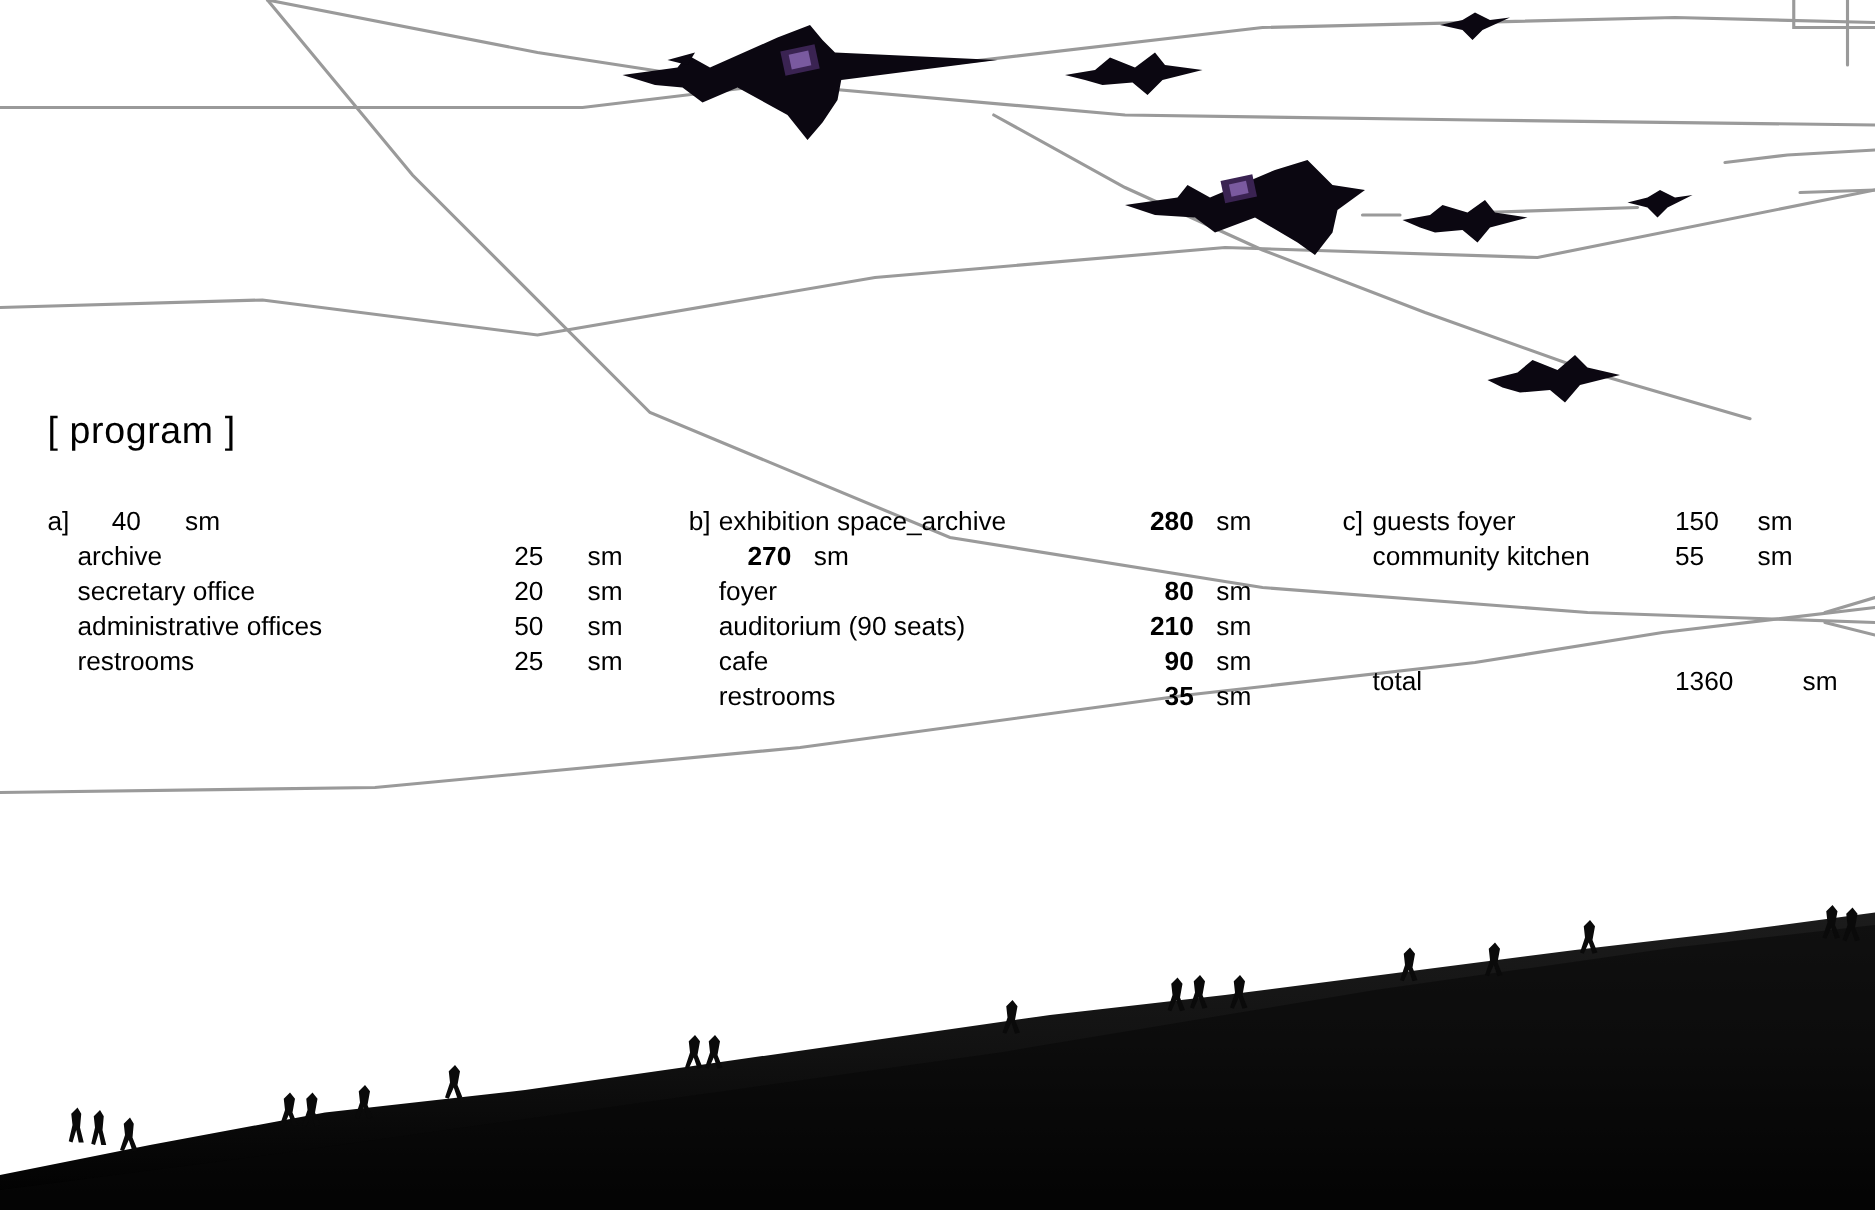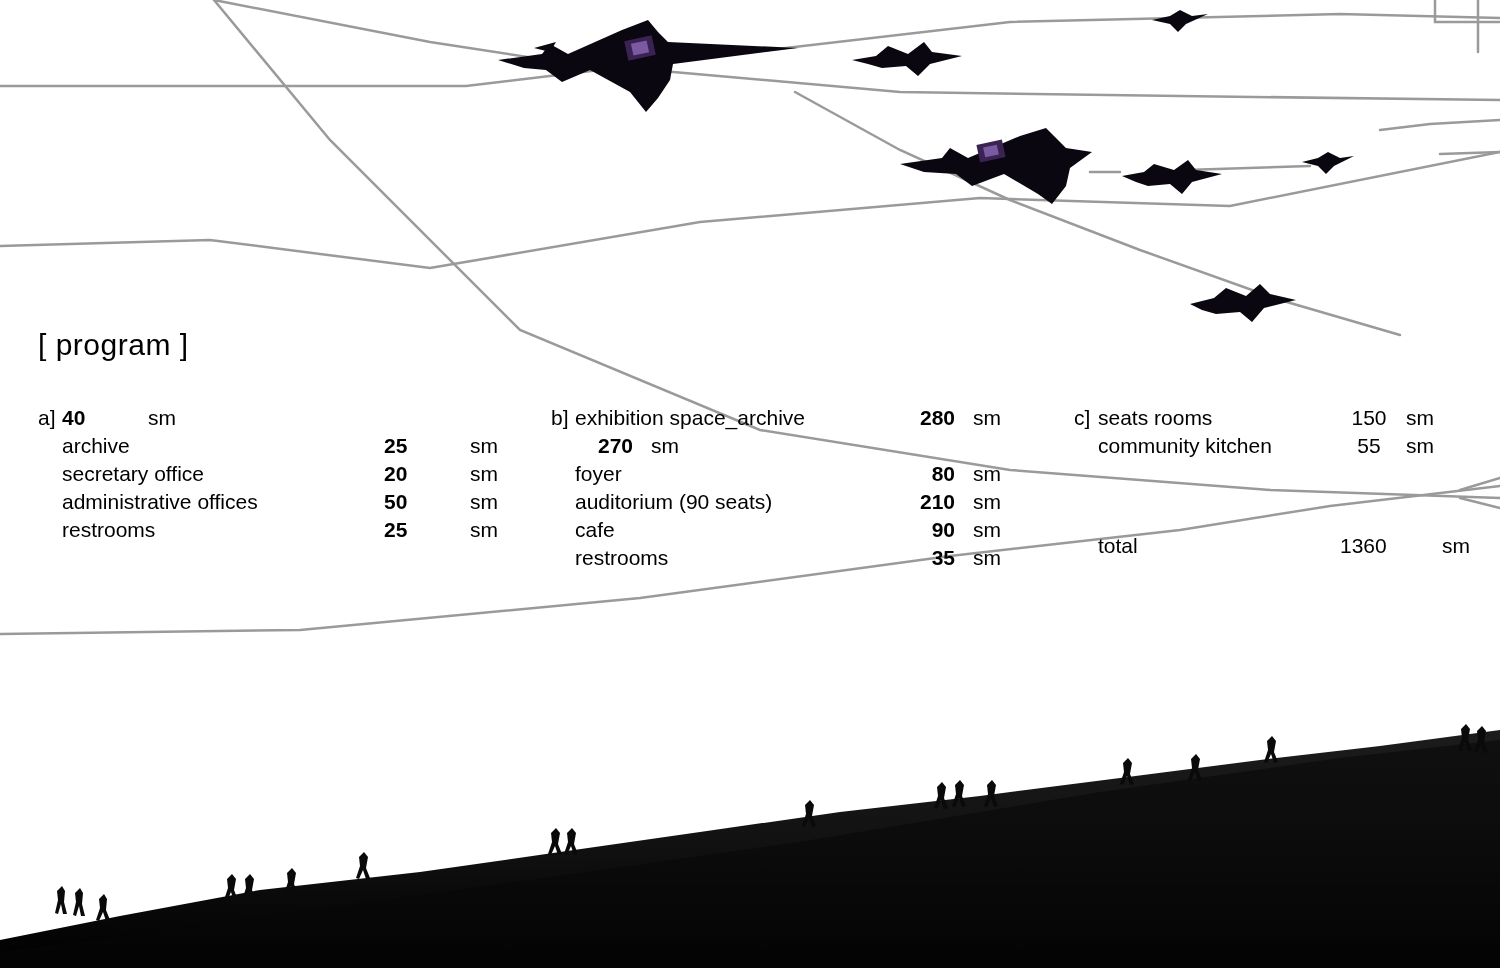--- a/index.html
+++ b/index.html
@@ -56,29 +56,29 @@
     align-items: baseline;
     white-space: nowrap;
   }
   .marker {
     width: 24px;
     flex: 0 0 24px;
   }
   .marker.blank { visibility: hidden; }
 
   .col-a .label { width: 322px; flex: 0 0 322px; }
-  .col-a .value { width: 78px;  flex: 0 0 78px; text-align: left; font-weight: bold; }
+  .col-a .value { width: 78px;  flex: 0 0 78px; text-align: center; }
   .col-a .unit  { width: 36px;  flex: 0 0 36px; text-align: right; }
 
   .col-b .label { width: 322px; flex: 0 0 322px; }
   .col-b .value { width: 58px;  flex: 0 0 58px; text-align: right; font-weight: bold; }
   .col-b .unit  { width: 46px;  flex: 0 0 46px; text-align: right; }
 
   .col-c .label { width: 242px; flex: 0 0 242px; }
-  .col-c .value { width: 58px;  flex: 0 0 58px; text-align: center; }
+  .col-c .value { width: 58px;  flex: 0 0 58px; text-align: left; }
   .col-c .unit  { width: 36px;  flex: 0 0 36px; text-align: right; }
 
   .total-row {
     margin-top: 72px;
   }
   .total-row .label { width: 242px; flex: 0 0 242px; }
   .total-row .value { width: 94px;  flex: 0 0 94px; text-align: left; }
   .total-row .unit  { width: 36px;  flex: 0 0 36px; text-align: right; }
 </style>
 </head>
@@ -209,21 +209,21 @@
         <span class="marker blank"></span>
         <span class="label">restrooms</span>
         <span class="value">35</span>
         <span class="unit">sm</span>
       </div>
     </div>
 
     <div class="col col-c">
       <div class="row">
         <span class="marker">c]</span>
-        <span class="label">seats rooms</span>
+        <span class="label">guests foyer</span>
         <span class="value">150</span>
         <span class="unit">sm</span>
       </div>
       <div class="row">
         <span class="marker blank"></span>
         <span class="label">community kitchen</span>
         <span class="value">55</span>
         <span class="unit">sm</span>
       </div>
       <div class="row total-row">

